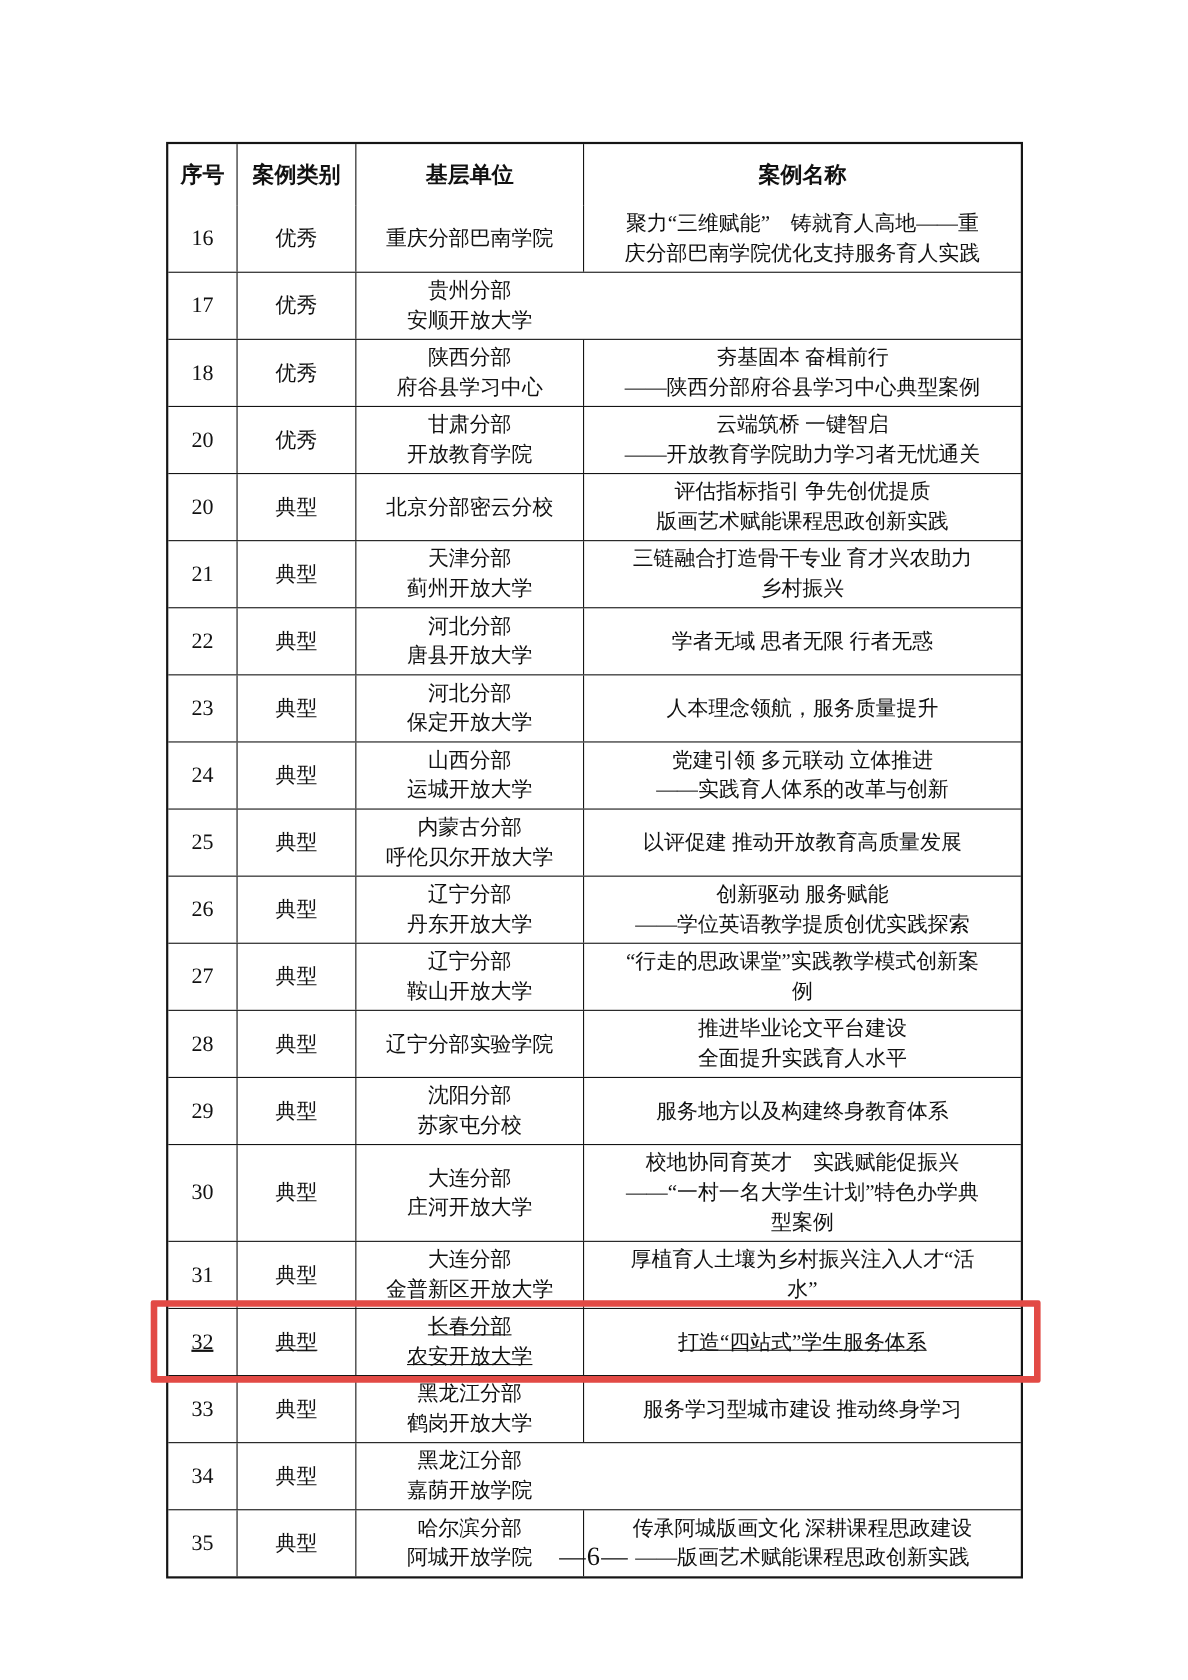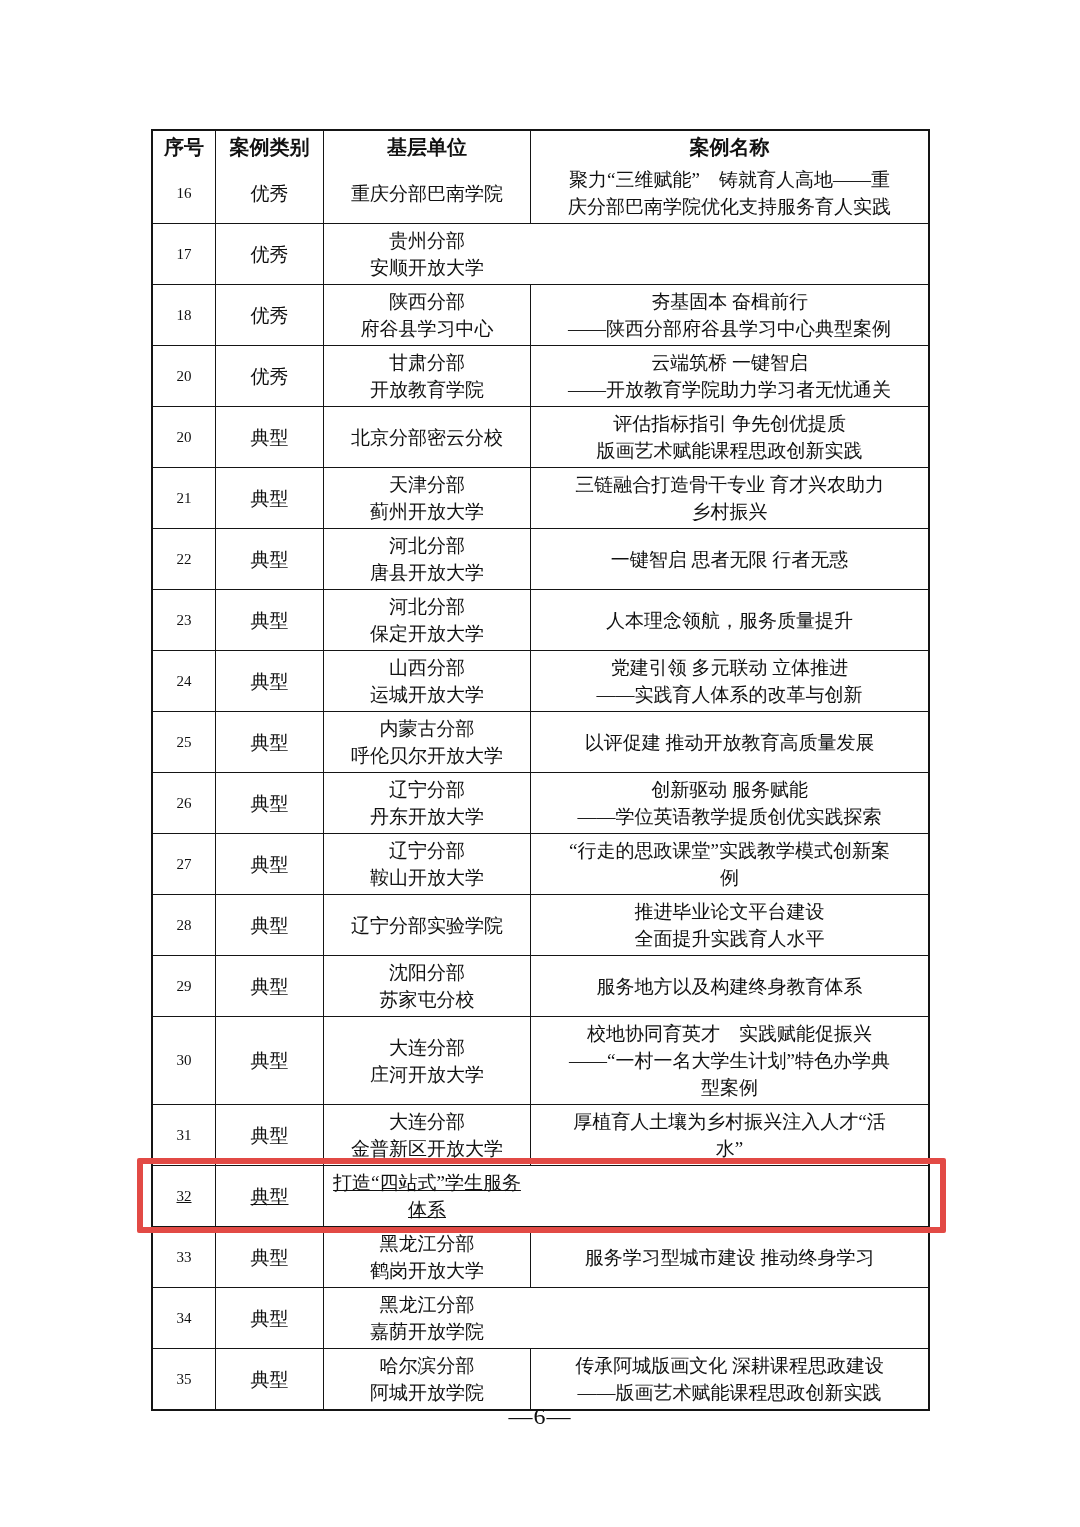--- a/index.html
+++ b/index.html
@@ -44,30 +44,30 @@
     line-height: 27px;
     box-sizing: border-box;
   }
   .cell:first-child {
     border-left: none;
   }
   .header-row .cell {
     font-weight: bold;
     font-size: 20px;
     line-height: 28px;
-    padding: 2px 4px;
+    padding: 14px 4px;
   }
   .trow .cell {
     min-height: 50px;
   }
   .header-row .cell {
     min-height: 31px;
   }
   .cell-number {
-    font-size: 15px;
+    font-size: 20px;
     text-align: center;
   }
   .trow.highlighted {
     position: relative;
     text-decoration: underline;
   }
   .trow.highlighted::after {
     content: "";
     position: absolute;
     left: -16px;
@@ -144,21 +144,21 @@
           <div class="cell cell-unit">天津分部
 蓟州开放大学</div>
           <div class="cell cell-name">三链融合打造骨干专业  育才兴农助力
 乡村振兴</div>
         </div>
         <div class="trow" style="--highlight-color: #e24a45;">
           <div class="cell cell-number">22</div>
           <div class="cell cell-category">典型</div>
           <div class="cell cell-unit">河北分部
 唐县开放大学</div>
-          <div class="cell cell-name">一键智启  思者无限  行者无惑</div>
+          <div class="cell cell-name">学者无域  思者无限  行者无惑</div>
         </div>
         <div class="trow" style="--highlight-color: #e24a45;">
           <div class="cell cell-number">23</div>
           <div class="cell cell-category">典型</div>
           <div class="cell cell-unit">河北分部
 保定开放大学</div>
           <div class="cell cell-name">人本理念领航，服务质量提升</div>
         </div>
         <div class="trow" style="--highlight-color: #e24a45;">
           <div class="cell cell-number">24</div>
@@ -218,20 +218,22 @@
           <div class="cell cell-number">31</div>
           <div class="cell cell-category">典型</div>
           <div class="cell cell-unit">大连分部
 金普新区开放大学</div>
           <div class="cell cell-name">厚植育人土壤为乡村振兴注入人才“活
 水”</div>
         </div>
         <div class="trow highlighted" style="--highlight-color: #e24a45;">
           <div class="cell cell-number">32</div>
           <div class="cell cell-category">典型</div>
+          <div class="cell cell-unit">长春分部
+农安开放大学</div>
           <div class="cell cell-name">打造“四站式”学生服务体系</div>
         </div>
         <div class="trow" style="--highlight-color: #e24a45;">
           <div class="cell cell-number">33</div>
           <div class="cell cell-category">典型</div>
           <div class="cell cell-unit">黑龙江分部
 鹤岗开放大学</div>
           <div class="cell cell-name">服务学习型城市建设  推动终身学习</div>
         </div>
         <div class="trow" style="--highlight-color: #e24a45;">

